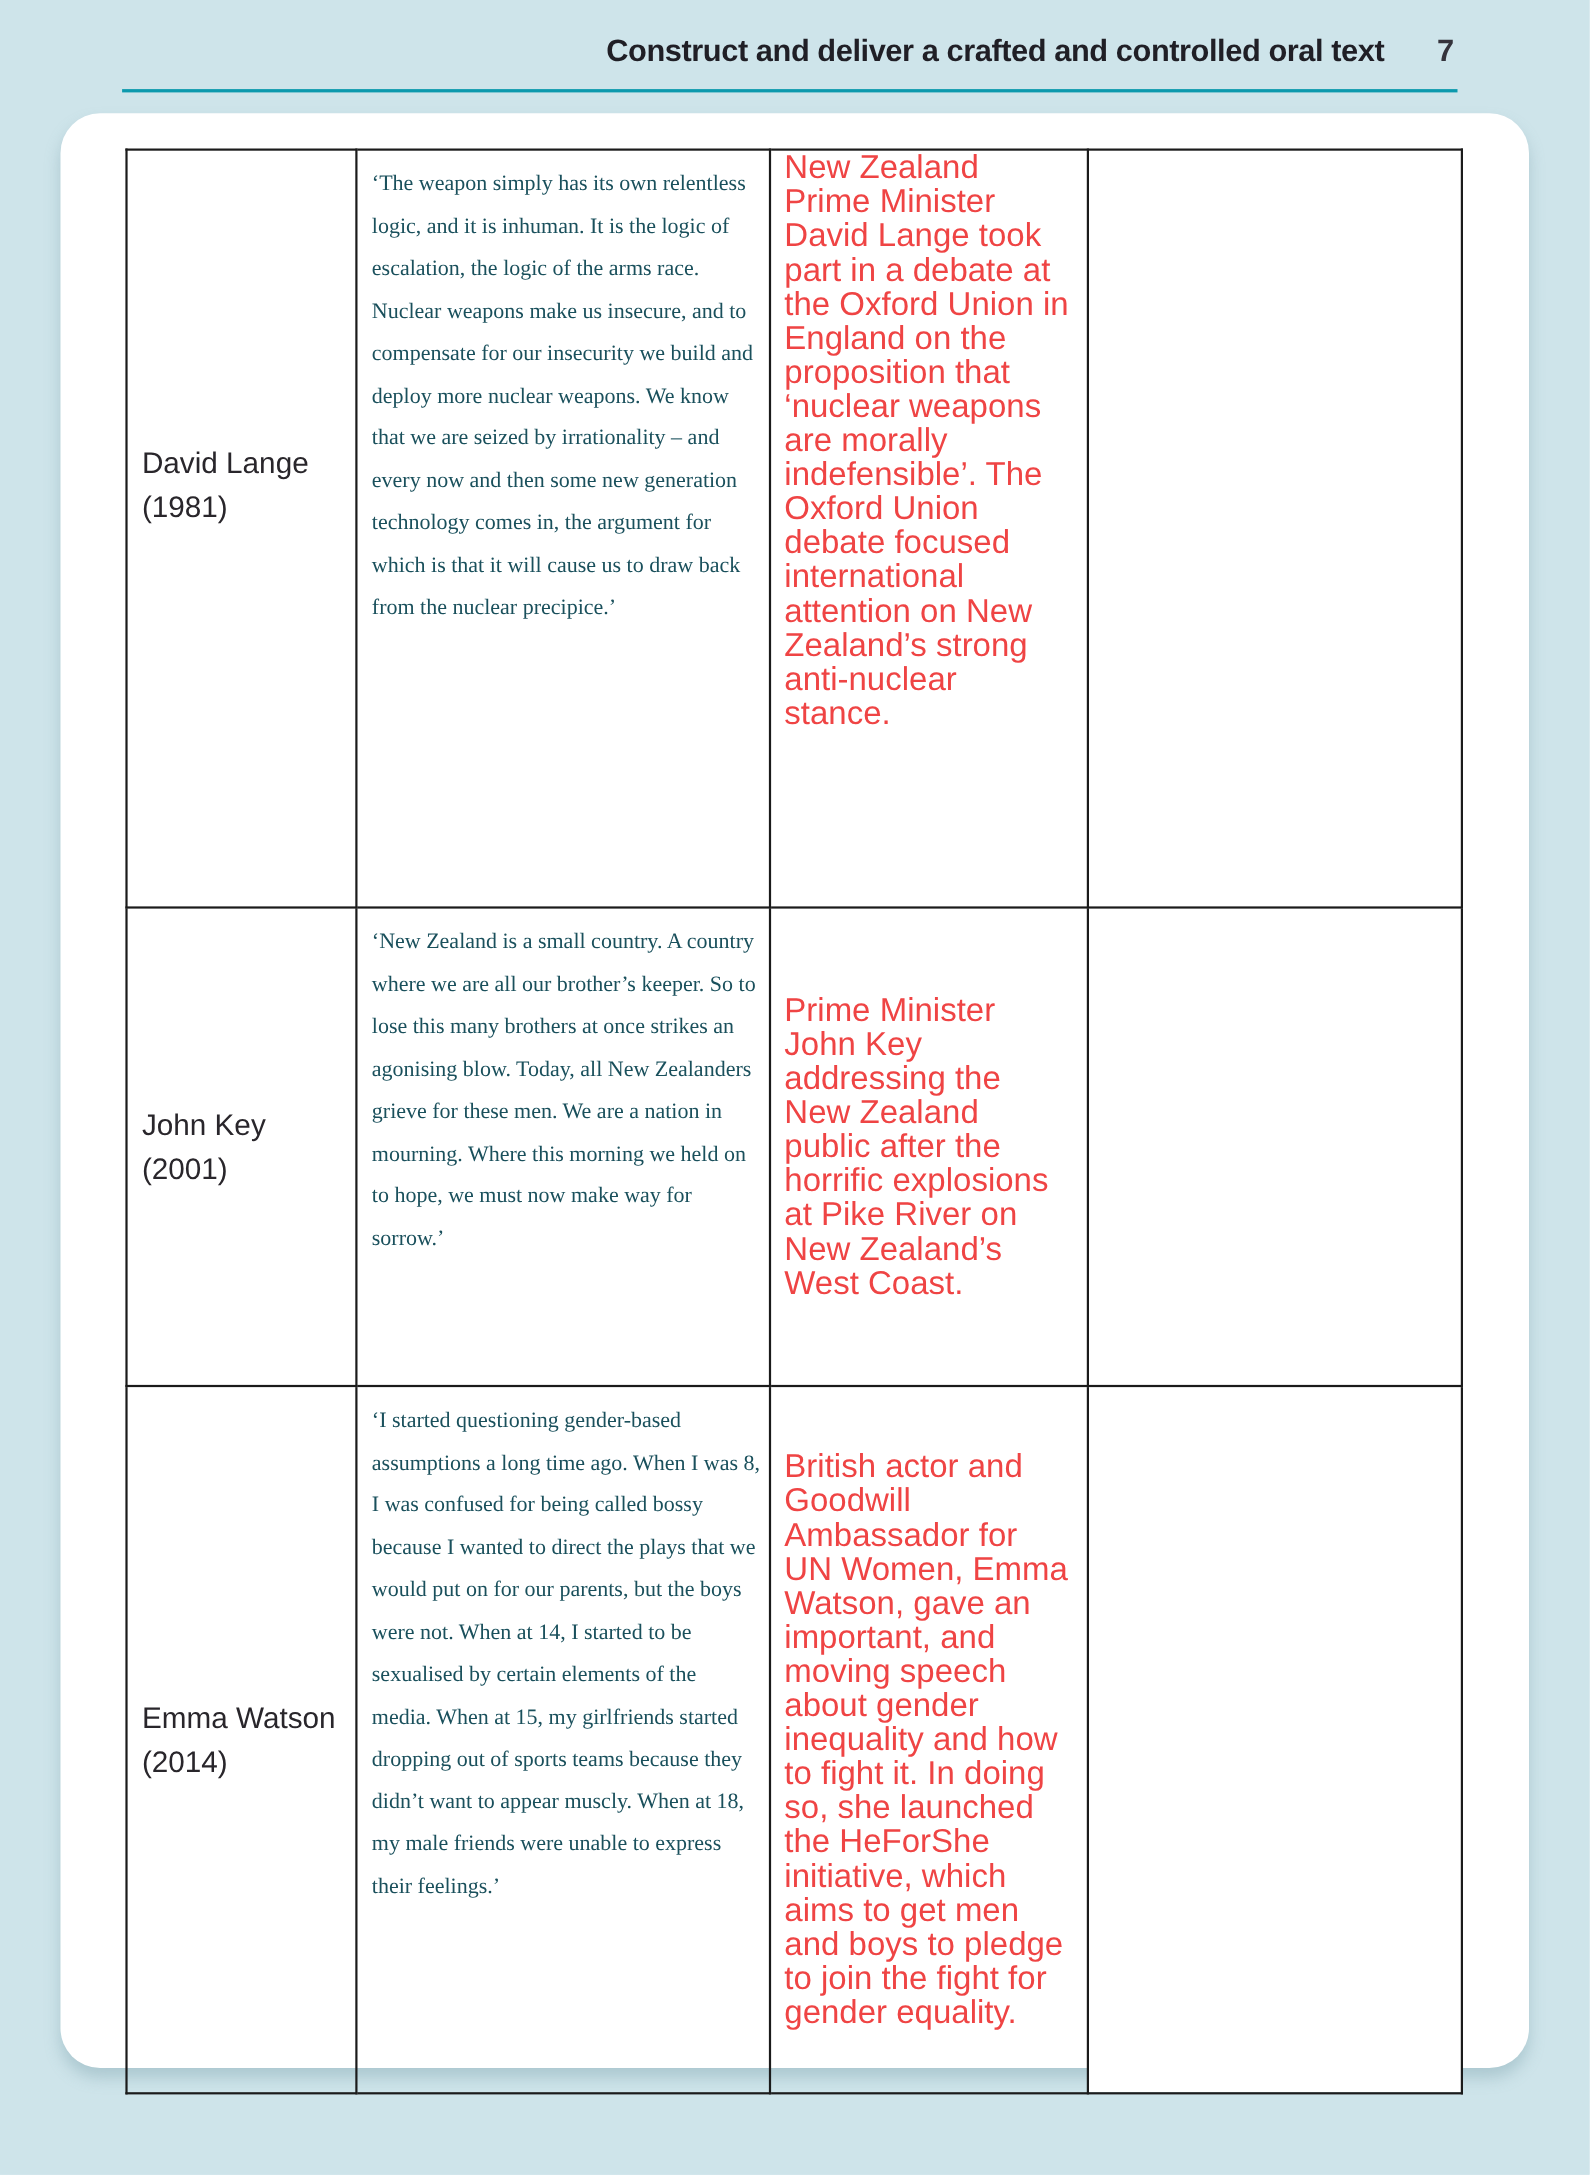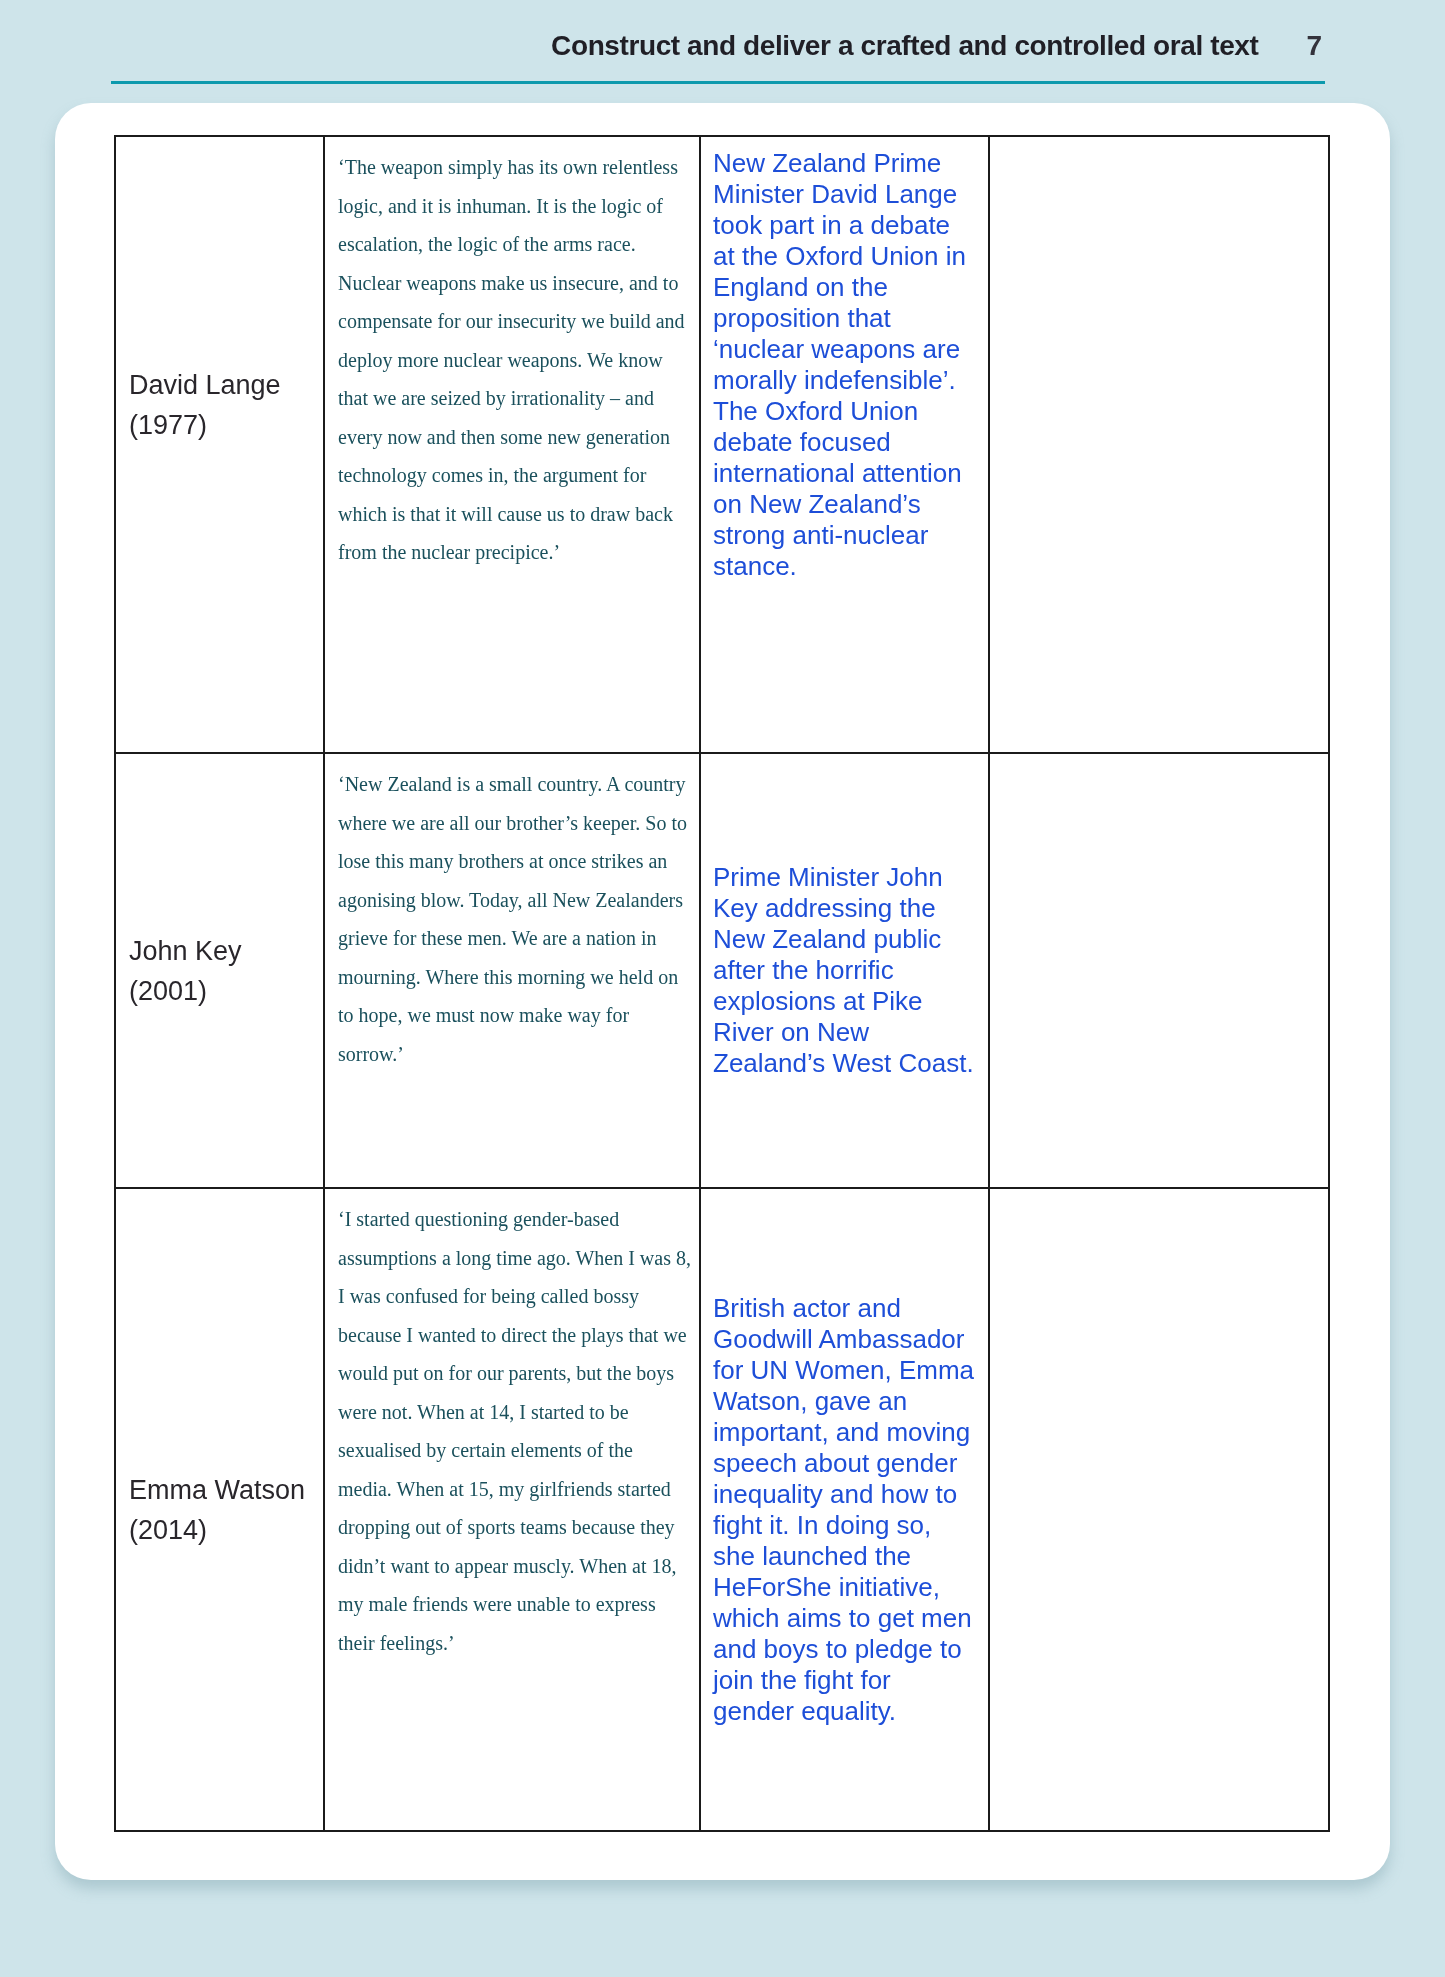--- a/index.html
+++ b/index.html
@@ -89,23 +89,23 @@
     padding: 11px 8px 0 13px;
     font-family: "Liberation Serif", serif;
     font-size: 20px;
     line-height: 38.5px;
     color: #1a505c;
   }
 
   td.context {
     vertical-align: middle;
     padding: 0 14px 0 12px;
-    font-size: 26px;
+    font-size: 30px;
     line-height: 31px;
-    color: #1d4ed8;
+    color: #ef4444;
   }
   tr.r1 td.context { padding-bottom: 160px; }
 
   td.notes { background: #ffffff; }
 
   
   .footer {
     position: absolute;
     left: 113px;
     top: 1919px;
@@ -131,21 +131,21 @@
       <colgroup>
         <col class="c-speaker">
         <col class="c-quote">
         <col class="c-context">
         <col class="c-notes">
       </colgroup>
       <tbody>
         <tr class="r1">
           <td class="speaker">
             <div>David Lange</div>
-            <div>(1977)</div>
+            <div>(1981)</div>
           </td>
           <td class="quote">
             <div>‘The weapon simply has its own relentless logic, and it is inhuman. It is the logic of escalation, the logic of the arms race. Nuclear weapons make us insecure, and to compensate for our insecurity we build and deploy more nuclear weapons. We know that we are seized by irrationality – and every now and then some new generation technology comes in, the argument for which is that it will cause us to draw back from the nuclear precipice.’</div>
           </td>
           <td class="context">
             <div>New Zealand Prime Minister David Lange took part in a debate at the Oxford Union in England on the proposition that ‘nuclear weapons are morally indefensible’. The Oxford Union debate focused international attention on New Zealand’s strong anti-nuclear stance.</div>
           </td>
           <td class="notes"></td>
         </tr>
         <tr class="r2">

